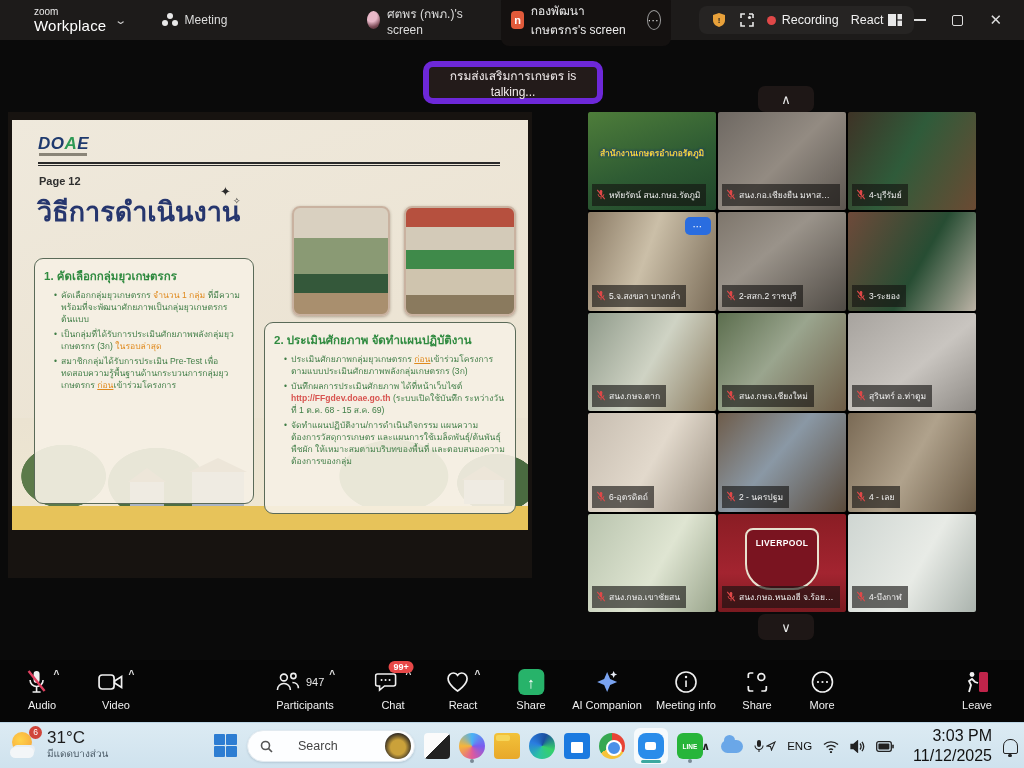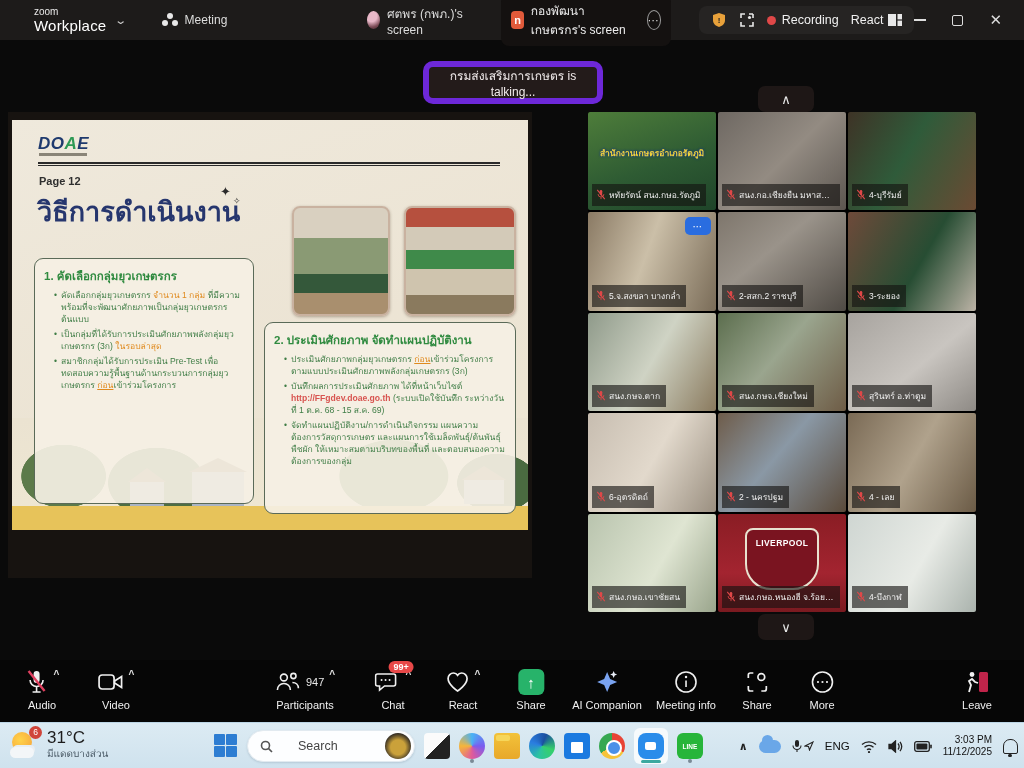--- a/index.html
+++ b/index.html
@@ -129,21 +129,21 @@
   .ico-zoom::before { content:""; width:11px; height:8px; background:#fff; border-radius:2px; margin-right:1px; }
   .zoom-underline { position:absolute; bottom:1px; left:7px; width:20px; height:3px; background:#3aa8a0; border-radius:2px; }
   .ico-line { background:#27b53a; border-radius:6px; display:flex; align-items:center; justify-content:center; color:#fff; font-size:6.5px; font-weight:bold; }
   .app-dot { position:absolute; bottom:-4px; left:50%; transform:translateX(-50%); width:4px; height:4px; border-radius:50%; background:#7a8a95; }
   .tray { position:absolute; right:6px; top:0; height:46px; display:flex; align-items:center; gap:11px; }
   .tray-chev { color:#222; font-size:11px; font-weight:bold; }
   .ico-cloud { width:22px; height:13px; background:#6aa7e8; border-radius:8px; position:relative; }
   .ico-cloud::before { content:""; position:absolute; left:3px; top:-5px; width:11px; height:11px; border-radius:50%; background:#6aa7e8; }
   .tray-small { color:#222; font-size:11px; display:flex; align-items:center; gap:2px; }
   .tray-lang { color:#111; font-size:11.5px; }
-  .tray-clock { text-align:right; color:#111; font-size:10px; line-height:1.25; }
+  .tray-clock { text-align:right; color:#111; font-size:16px; line-height:1.25;margin-left:8px; }
   .bell { width:15px; height:15px; border:1.6px solid #222; border-radius:7px 7px 2px 2px; position:relative; }
   .bell::after { content:""; position:absolute; left:4px; bottom:-4px; width:4px; height:3px; background:#222; border-radius:2px; }
 
   svg.ico { display:block; }
 </style>
 </head>
 <body>
 
 <div class="stage">
 

